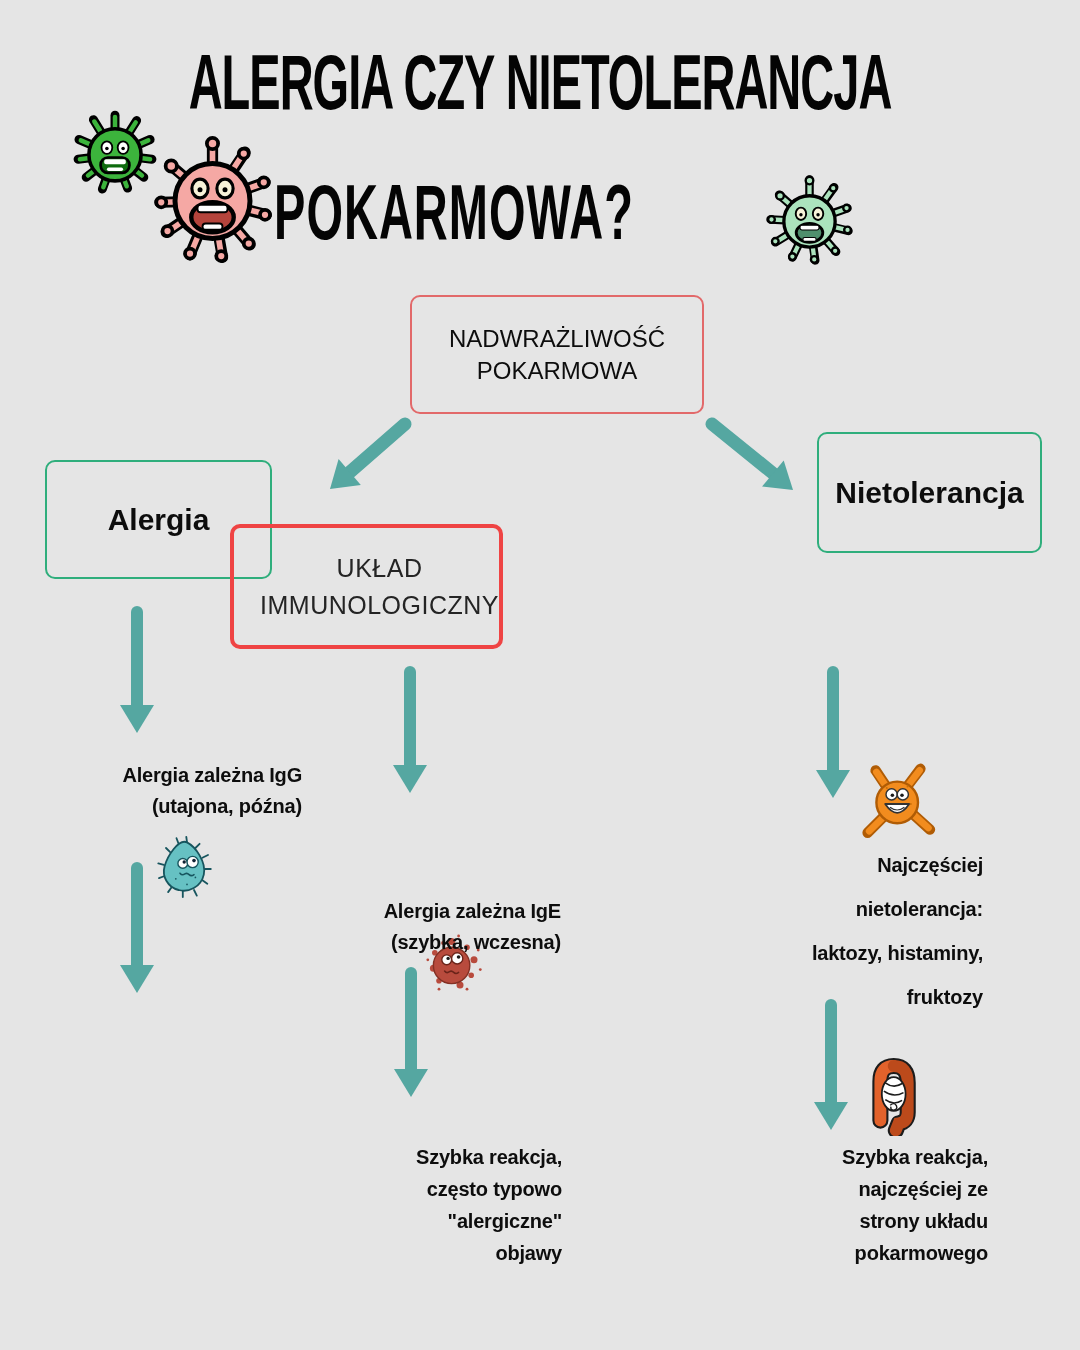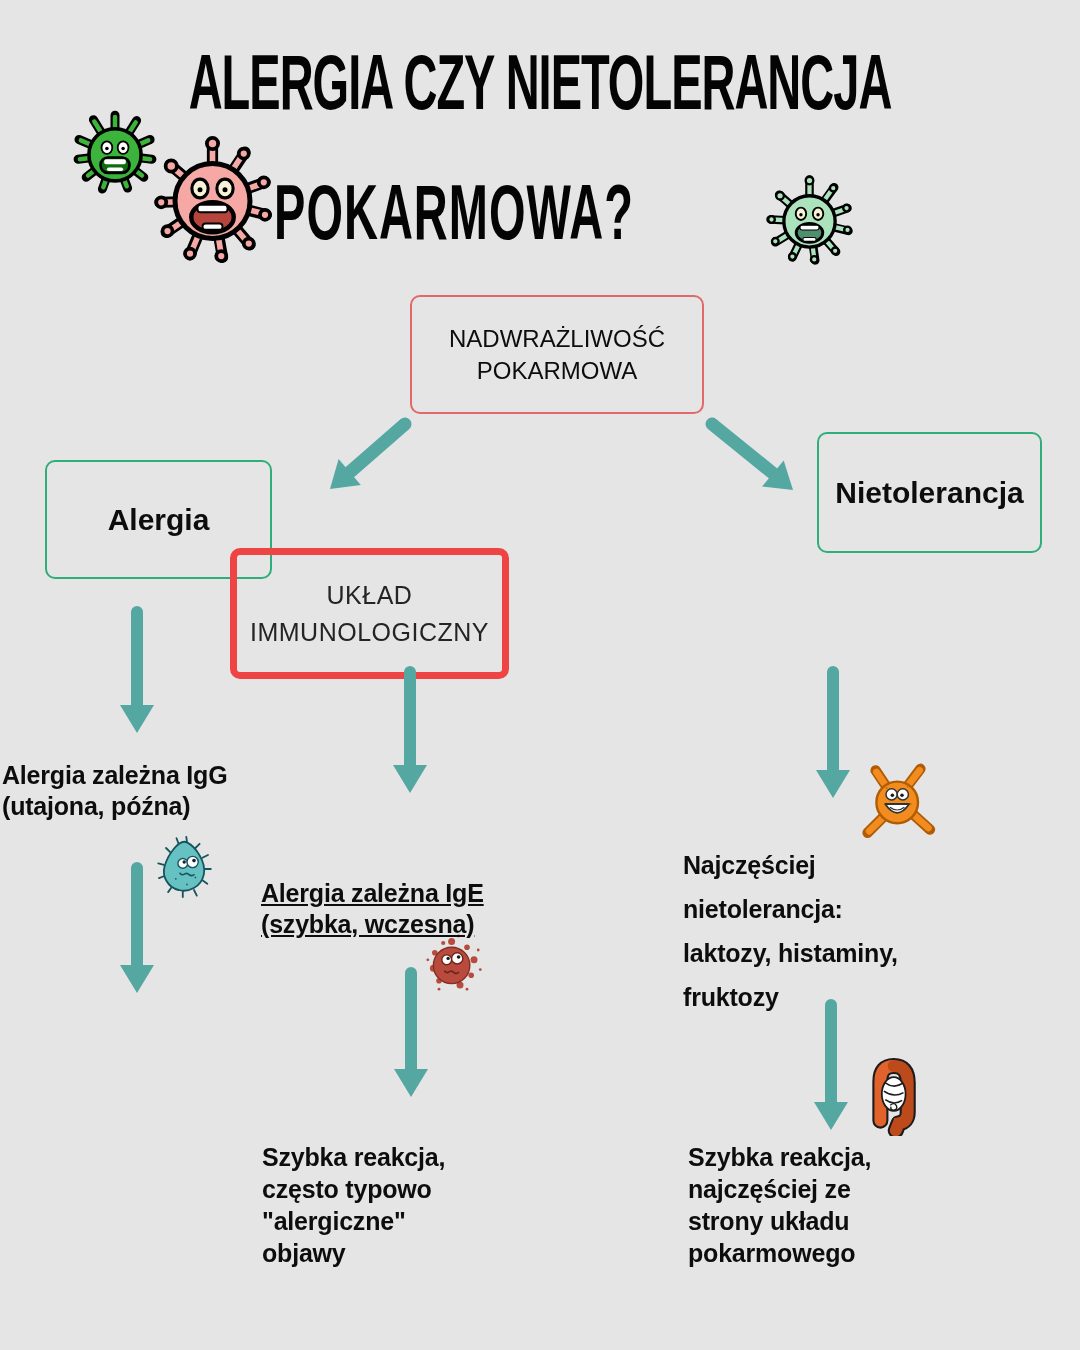--- a/index.html
+++ b/index.html
@@ -19,29 +19,29 @@
     position:absolute;border-radius:10px;background:transparent;
     display:flex;align-items:center;justify-content:center;text-align:center;
   }
   .fbox .lbl{white-space:pre-line;}
   .bold-lbl{font-weight:700;font-size:30px;color:#0d0d0d;}
   .reg-lbl{font-weight:400;font-size:25px;color:#242424;letter-spacing:0.5px;line-height:1.45;}
   #root-box{left:410px;top:295px;width:290px;height:115px;border:2px solid #e2696a;}
   #root-box .lbl{font-weight:400;font-size:24px;line-height:1.32;color:#0d0d0d;}
   #alergia-box{left:45px;top:460px;width:223px;height:115px;border:2px solid #2fae7c;}
   #nietolerancja-box{left:817px;top:432px;width:221px;height:117px;border:2px solid #2fae7c;}
-  #uklad-box{left:230px;top:548px;width:265px;height:117px;border:7px solid #ef4444;}
+  #uklad-box{left:230px;top:524px;width:265px;height:117px;border:4px solid #ef4444;justify-content:flex-end;}
   #brak-box{left:582px;top:520px;width:256px;height:118px;border:2px solid #ac5b3b;}
   .flow-text{
-    position:absolute;text-align:left;font-weight:700;font-size:25px;
+    position:absolute;text-align:right;font-weight:700;font-size:20px;
     line-height:31px;color:#0d0d0d;white-space:pre-line;letter-spacing:-0.2px;
   }
   #txt-left-1{left:2px;top:760px;width:300px;}
   #txt-left-2{left:2px;top:1030px;width:300px;line-height:32px;}
-  #txt-mid-1{left:261px;top:878px;width:300px;text-decoration:underline;}
+  #txt-mid-1{left:261px;top:896px;width:300px;}
   #txt-mid-2{left:262px;top:1141px;width:300px;line-height:32px;}
   #txt-right-1{left:683px;top:843px;width:300px;line-height:44px;}
   #txt-right-2{left:688px;top:1141px;width:300px;line-height:32px;}
   #arrows-layer{position:absolute;left:0;top:0;width:1080px;height:1350px;pointer-events:none;}
   .germ{position:absolute;}
   #watermark{position:absolute;left:513px;top:1026px;display:flex;align-items:center;opacity:0.88;}
   #watermark-text{
     display:inline-block;margin-left:10px;color:#5e6e84;font-weight:700;
     font-size:18px;letter-spacing:3.5px;transform:scaleY(1.25);white-space:nowrap;
   }

